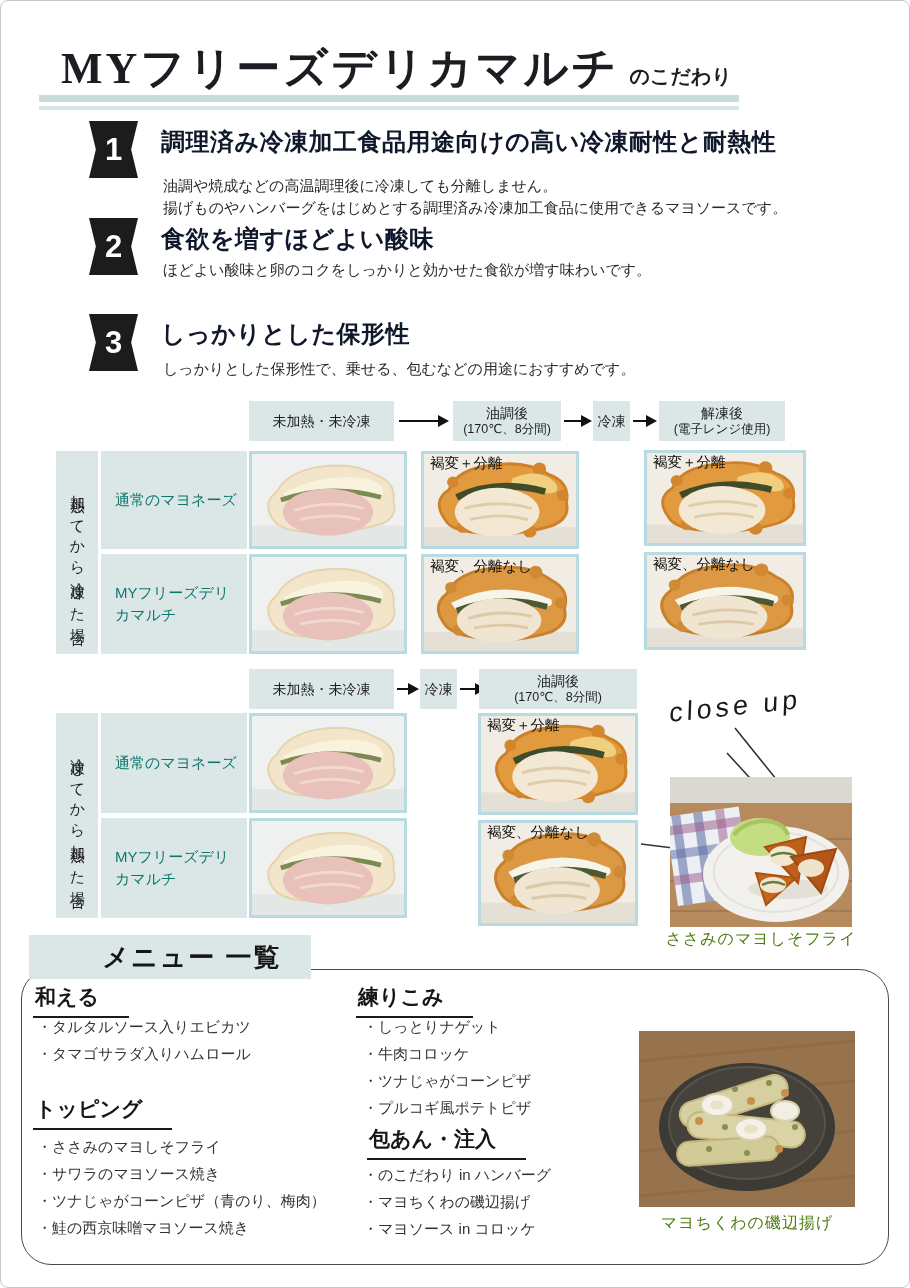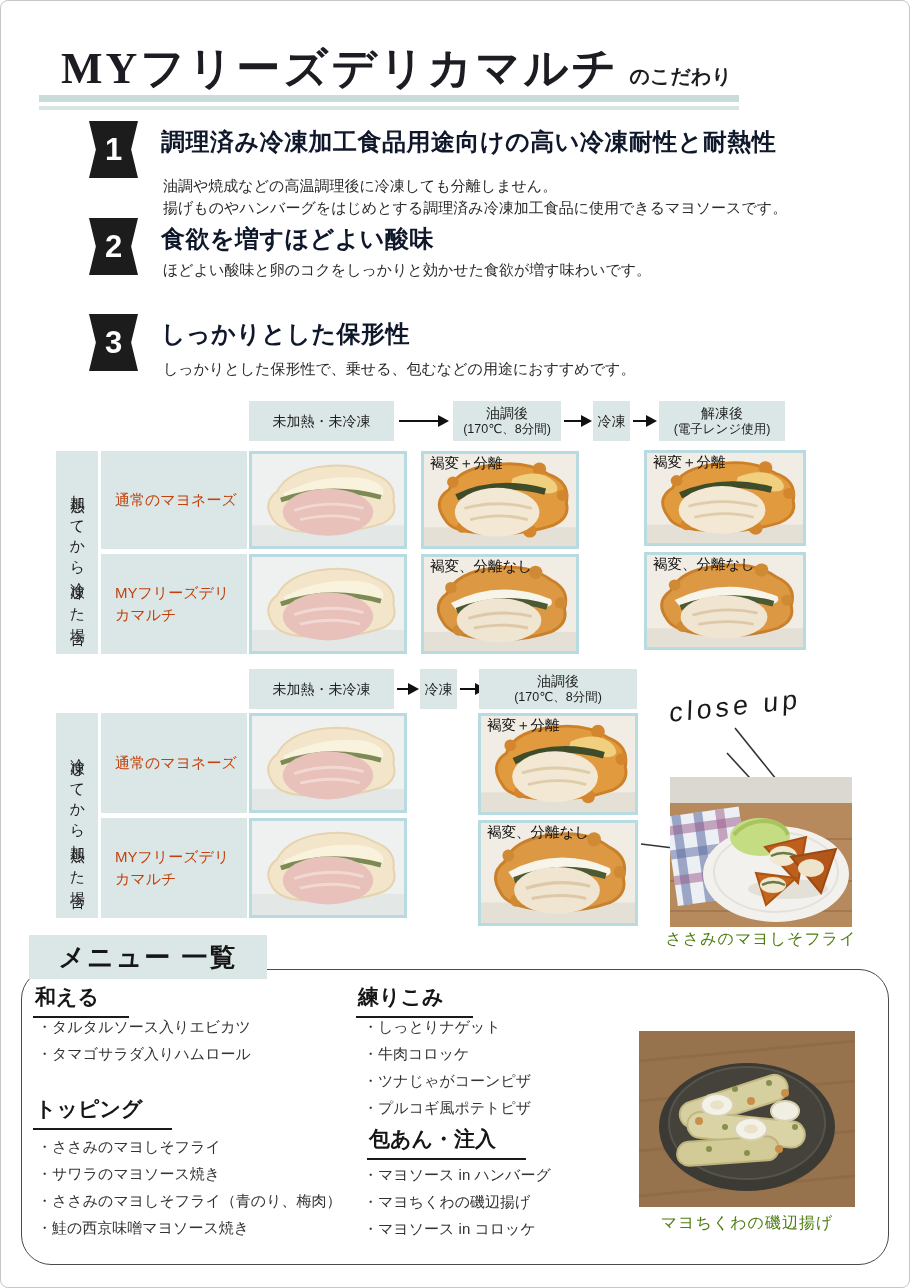--- a/index.html
+++ b/index.html
@@ -24,42 +24,42 @@
   .f-heading { position:absolute; left:160px; font-size:24px; font-weight:bold; color:#0f172a; letter-spacing:0.5px; white-space:nowrap; }
   .f-body { position:absolute; left:162px; font-size:15px; color:#2a2a2a; line-height:22px; white-space:nowrap; }
 
   
   .gbox { position:absolute; background:#dbe7e6; box-sizing:border-box; }
   .step { display:flex; flex-direction:column; align-items:center; justify-content:center;
           font-size:14px; color:#1e1e1e; line-height:1.2; text-align:center; }
   .step .sub { font-size:12.5px; }
   .vlabel { display:flex; align-items:center; justify-content:center; writing-mode:vertical-rl;
             text-orientation:upright; font-size:15px; letter-spacing:3px; color:#1e1e1e; }
-  .plabel { display:flex; align-items:center; font-size:15px; color:#c2410c; padding:0 10px 0 14px; line-height:1.45; }
+  .plabel { display:flex; align-items:center; font-size:15px; color:#0f766e; padding:0 10px 0 14px; line-height:1.45; }
   .arrow { position:absolute; height:2.2px; background:#111; }
   .arrow:after { content:''; position:absolute; right:-2px; top:-5px; width:0; height:0;
                  border-left:11px solid #111; border-top:6px solid transparent; border-bottom:6px solid transparent; }
   .food { position:absolute; border:3px solid #b7dbe1; box-sizing:border-box; background:#f0ede6; }
   .food svg { display:block; width:100%; height:100%; }
   .food-label { position:absolute; top:0px; left:6px; font-size:14.5px; color:#111; white-space:nowrap; }
 
   
   .closeup { position:absolute; left:668px; top:690px; font-size:27px; color:#1a1a1a; letter-spacing:4px;
              transform:rotate(-6deg) skewX(-8deg); font-weight:500; white-space:nowrap; }
   .photo { position:absolute; overflow:hidden; }
   .photo svg { display:block; width:100%; height:100%; }
   .caption { position:absolute; font-size:16px; color:#4d7c0f; letter-spacing:1px; text-align:center; white-space:nowrap; }
   .overlay { position:absolute; left:0; top:0; pointer-events:none; }
 
   
   .menu-border { position:absolute; left:20px; top:968px; width:868px; height:296px;
                  border:1.6px solid #4a4a4a; border-radius:30px; box-sizing:border-box; }
   .menu-title { position:absolute; left:28px; top:934px; width:238px; height:44px; background:#dbe7e6;
                 display:flex; align-items:center; justify-content:center; font-size:26px; font-weight:bold;
-                letter-spacing:2px; color:#161616; }
+                letter-spacing:2px; color:#161616;padding-left:44px; }
   .cat-head { position:absolute; font-size:21px; font-weight:bold; color:#161616;
               border-bottom:2.5px solid #1a1a1a; padding:0 30px 5px 2px; white-space:nowrap; }
   .cat-items { position:absolute; font-size:15px; color:#333; white-space:nowrap; }
   .cat-items div { height:27px; line-height:27px; }
 </style>
 </head>
 <body>
 
 <div class="page">
 
@@ -320,35 +320,35 @@
   <div class="cat-head" style="left:32px; top:982px;">和える</div>
   <div class="cat-items" style="left:36px; top:1012px;">
     <div>・タルタルソース入りエビカツ</div>
     <div>・タマゴサラダ入りハムロール</div>
   </div>
 
   <div class="cat-head" style="left:32px; top:1094px;">トッピング</div>
   <div class="cat-items" style="left:36px; top:1132px;">
     <div>・ささみのマヨしそフライ</div>
     <div>・サワラのマヨソース焼き</div>
-    <div>・ささみのマヨしそフライ（青のり、梅肉）</div>
+    <div>・ツナじゃがコーンピザ（青のり、梅肉）</div>
     <div>・鮭の西京味噌マヨソース焼き</div>
   </div>
 
   <div class="cat-head" style="left:355px; top:982px;">練りこみ</div>
   <div class="cat-items" style="left:362px; top:1012px;">
     <div>・しっとりナゲット</div>
     <div>・牛肉コロッケ</div>
     <div>・ツナじゃがコーンピザ</div>
     <div>・プルコギ風ポテトピザ</div>
   </div>
 
   <div class="cat-head" style="left:366px; top:1124px;text-align:right;">包あん・注入</div>
   <div class="cat-items" style="left:362px; top:1160px;">
-    <div>・マヨソース in ハンバーグ</div>
+    <div>・のこだわり in ハンバーグ</div>
     <div>・マヨちくわの磯辺揚げ</div>
     <div>・マヨソース in コロッケ</div>
   </div>
 
   <div class="photo" style="left:638px; top:1030px; width:216px; height:176px;">
     <svg viewBox="0 0 216 176" preserveAspectRatio="none">
       <rect width="216" height="176" fill="#97734d"></rect>
       <path d="M0,30 L216,10 M0,70 L216,50 M0,120 L216,100 M0,165 L216,145" stroke="#8a6742" stroke-width="3" opacity="0.6"></path>
       <ellipse cx="108" cy="96" rx="88" ry="64" fill="#3b3a35"></ellipse>
       <ellipse cx="108" cy="92" rx="78" ry="56" fill="#44423a"></ellipse>

